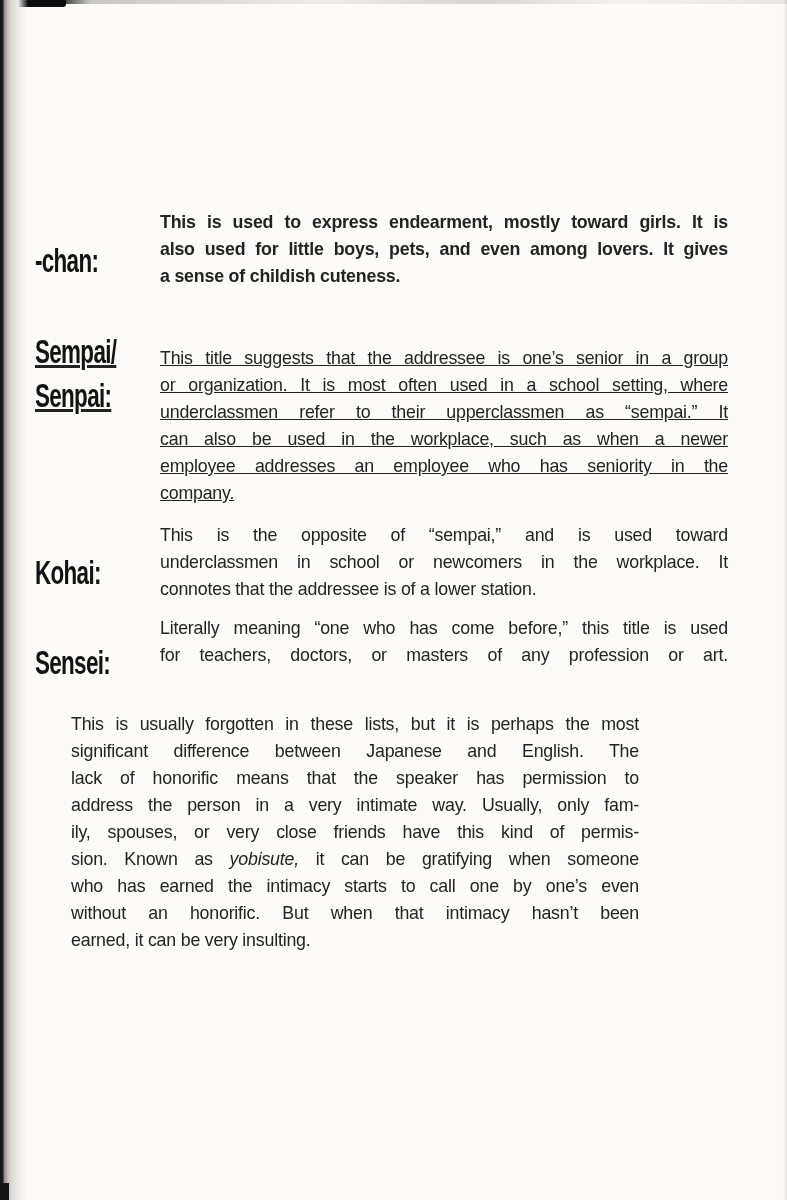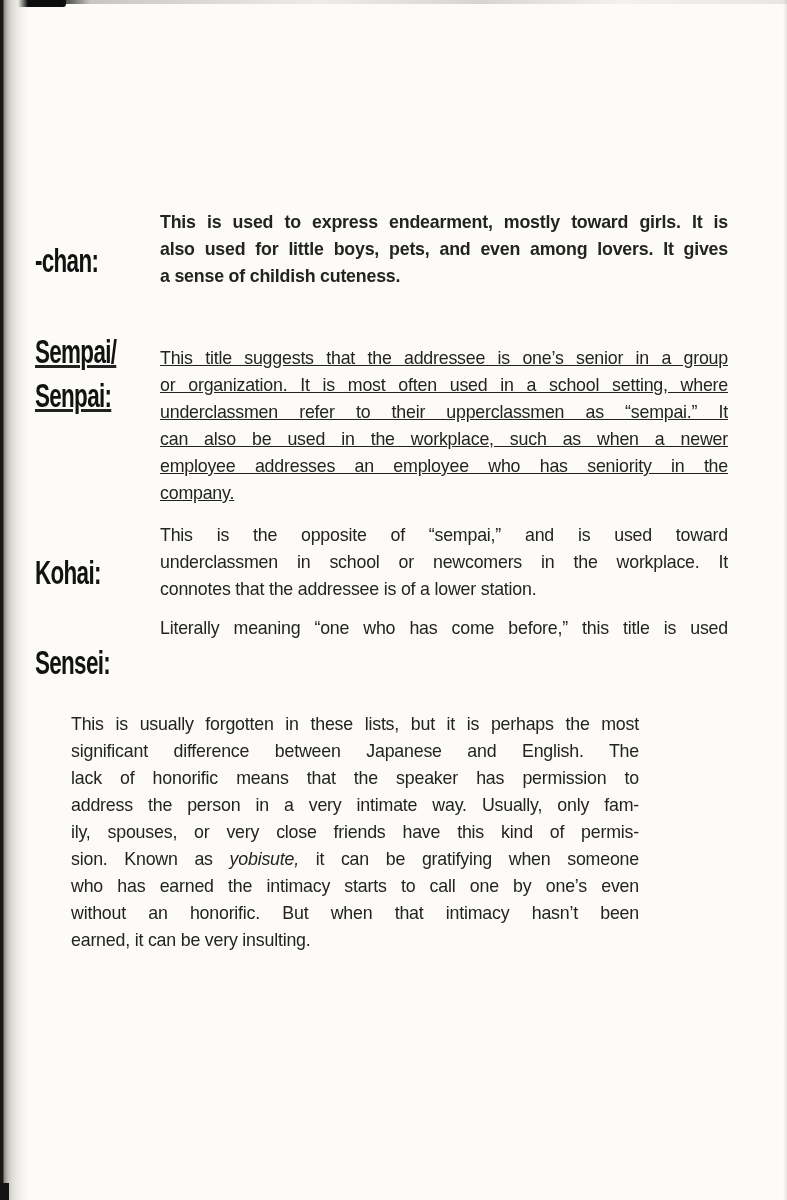--- a/index.html
+++ b/index.html
@@ -172,20 +172,21 @@
           <div class="line last">connotes that the addressee is of a lower station.</div>
         </div>
     </div>
 
     <div class="entry entry-sensei">
       <div class="term-col">
         <div class="term">Sensei:</div>
       </div>
       <div class="def-col">
           <div class="line">Literally meaning “one who has come before,” this title is used</div>
+          <div class="line">for teachers, doctors, or masters of any profession or art.</div>
         </div>
     </div>
 
     <div class="entry entry-blank">
       <div class="def-col">
         <div>
             <div class="line">This is usually forgotten in these lists, but it is perhaps the most</div>
             <div class="line">significant difference between Japanese and English. The</div>
             <div class="line">lack of honorific means that the speaker has permission to</div>
             <div class="line">address the person in a very intimate way. Usually, only fam-</div>

